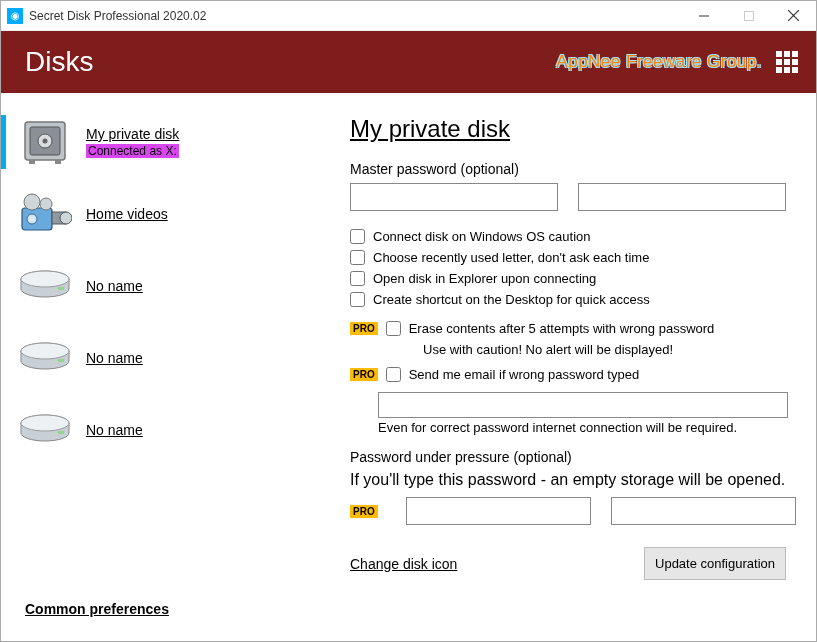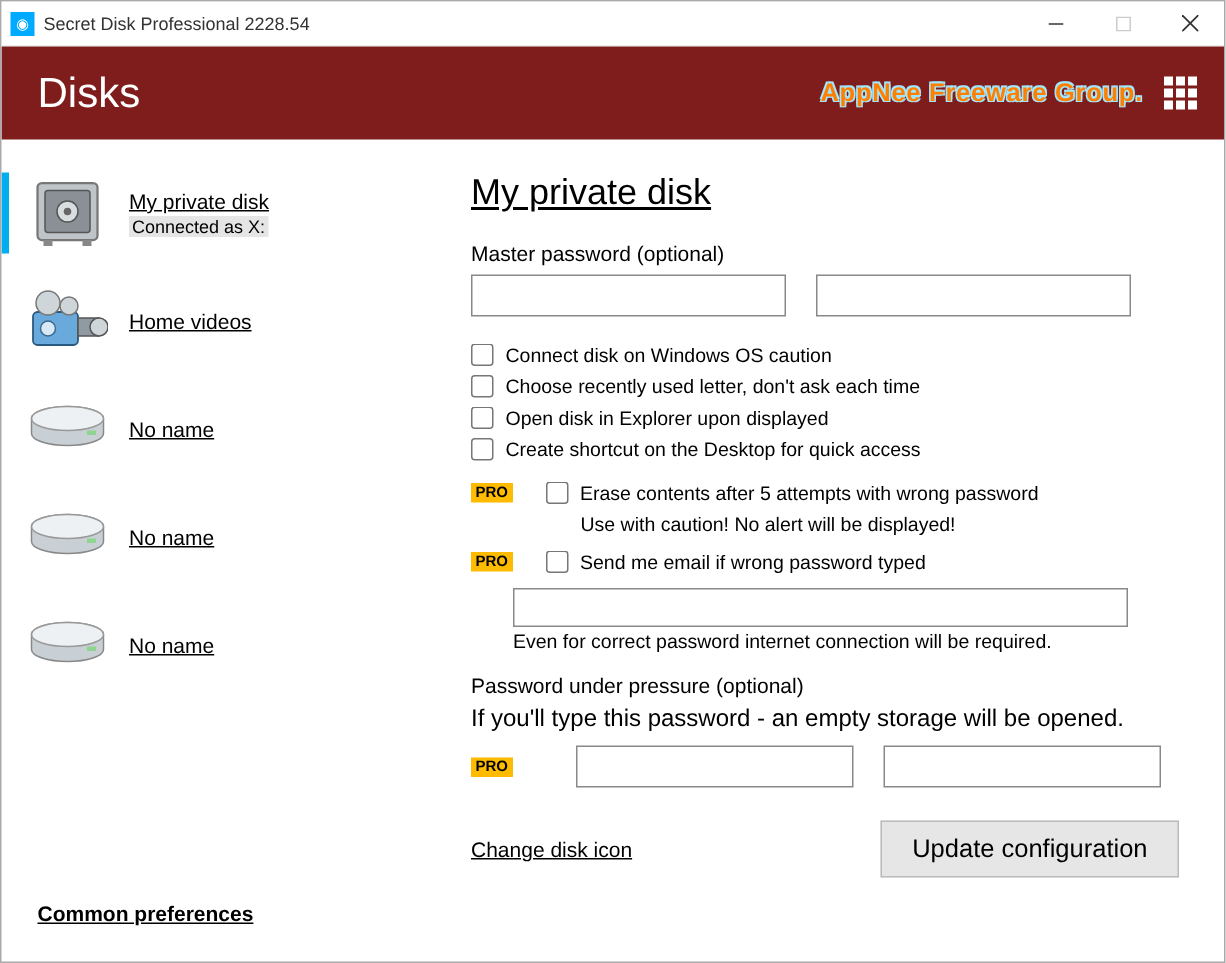--- a/index.html
+++ b/index.html
@@ -7,61 +7,61 @@
   
   .titlebar { height: 30px; background: #fff; display: flex; align-items: center; padding: 0 0 0 6px; border-bottom: 1px solid #eee; }
   .titlebar .app-icon { width: 16px; height: 16px; background: #00aaff; display: inline-flex; align-items: center; justify-content: center; color: #fff; font-size: 10px; margin-right: 6px; }
   .titlebar .title { font-size: 12px; color: #333; flex: 1; }
   .titlebar .win-btns { display: flex; }
   .titlebar .win-btn { width: 45px; height: 30px; display: flex; align-items: center; justify-content: center; color: #555; font-size: 13px; }
   .titlebar .win-btn.disabled { color: #ccc; }
 
   .header { height: 62px; background: #7f1d1d; display: flex; align-items: center; padding: 0 18px 0 24px; color: #fff; }
   .header .disks-label { font-size: 28px; font-weight: 300; flex: 1; }
-  .brand { color: #ff8000; font-weight: bold; font-size: 17px; text-shadow: -1px -1px 0 #a1e7ff, 1px -1px 0 #a1e7ff, -1px 1px 0 #a1e7ff, 1px 1px 0 #a1e7ff; letter-spacing: 0.5px; margin-right: 14px; text-align: center; }
+  .brand { color: #ff8000; font-weight: normal; font-size: 17px; text-shadow: -1px -1px 0 #a1e7ff, 1px -1px 0 #a1e7ff, -1px 1px 0 #a1e7ff, 1px 1px 0 #a1e7ff; letter-spacing: 0.5px; margin-right: 14px; text-align: center; }
   .grid-icon { width: 22px; height: 22px; display: grid; grid-template-columns: repeat(3,1fr); grid-template-rows: repeat(3,1fr); gap: 2px; }
   .grid-icon span { background: #fff; }
 
-  .content { display: flex; height: calc(100% - 92px); }
+  .content { display: flex; height: calc(100% - 92px); gap: 36px; }
   .sidebar { width: 295px; padding: 18px 0 10px 0; position: relative; display: flex; flex-direction: column; }
   .sidebar-list { flex: 1; }
   .disk-item { display: flex; align-items: center; padding: 8px 10px 8px 15px; position: relative; margin-bottom: 10px; }
   .disk-item.selected::before { content:""; position:absolute; left:0; top:4px; bottom:4px; width:5px; background:#00aeef; }
   .disk-icon { width: 58px; height: 46px; margin-right: 12px; display:flex; align-items:center; justify-content:center; }
   .disk-text { display: flex; flex-direction: column; }
   .disk-name { text-decoration: underline; color: #000; font-size: 14px; cursor: pointer; }
-  .disk-status { background: #e5e5e5; font-size: 12px; padding: 0 2px; margin-top: 2px; }
+  .disk-status { background: #d946ef; font-size: 12px; padding: 0 2px; margin-top: 2px; }
   .common-prefs { font-weight: bold; text-decoration: underline; font-size: 14px; margin: 0 0 14px 24px; cursor: pointer; }
 
   .main { flex: 1; padding: 22px 30px 14px 18px; overflow:auto; }
   .main h1 { font-size: 24px; text-decoration: underline; font-weight: 400; margin-bottom: 18px; }
   .section-label { font-weight: normal; font-size: 14px; margin-bottom: 6px; }
   .pw-row { display: flex; gap: 20px; margin-bottom: 18px; }
   .pw-row input { width: 210px; height: 28px; border: 1px solid #888; padding: 2px 6px; font-size: 13px; }
   .check-row { display: flex; align-items: center; margin-bottom: 6px; font-size: 13px; }
   .check-row input[type=checkbox] { width: 15px; height: 15px; margin-right: 8px; }
-  .pro-badge { background: #ffbb00; color: #000; font-size: 10px; font-weight: bold; padding: 1px 3px; margin-right: 22px; }
+  .pro-badge { background: #ffbb00; color: #000; font-size: 10px; font-weight: bold; padding: 1px 3px; margin-right: 8px; }
   .hint { font-size: 13px; color: #000; margin-left: 73px; margin-bottom: 10px; }
   .email-input { width: 410px; height: 26px; border: 1px solid #888; margin-left: 28px; margin-top:4px; margin-bottom:2px; padding:2px 6px; }
   .note { font-size: 13px; margin-left: 28px; margin-bottom: 14px; }
   .pup-desc { font-size: 16px; margin-bottom: 8px; }
   .pup-row { display:flex; align-items:center; gap: 20px; margin-bottom: 22px;}
   .pup-row input { width: 185px; height: 28px; border:1px solid #888; padding:2px 6px; }
   .bottom-row { display:flex; align-items:center; justify-content: space-between; }
   .change-icon { text-decoration: underline; font-size: 14px; cursor:pointer; }
-  .update-btn { background: #e6e6e6; border: 1px solid #bbb; padding: 8px 20px; font-size: 17px; cursor:pointer; }
+  .update-btn { background: #e6e6e6; border: 1px solid #bbb; padding: 8px 10px; font-size: 13px; cursor:pointer; }
 
   svg { display:block; }
 </style>
 </head>
 <body>
 
 <div class="titlebar">
   <span class="app-icon">◉</span>
-  <span class="title">Secret Disk Professional 2228.54</span>
+  <span class="title">Secret Disk Professional 2020.02</span>
   <div class="win-btns">
     <div class="win-btn">
       <svg width="10" height="10">
           <line x1="0" y1="5" x2="10" y2="5" stroke="#333" stroke-width="1"></line>
         </svg>
     </div>
     <div class="win-btn disabled">
       <svg width="10" height="10">
           <rect x="0.5" y="0.5" width="9" height="9" fill="none" stroke="#ccc" stroke-width="1"></rect>
         </svg>
@@ -187,21 +187,21 @@
     <div class="check-row">
       <input type="checkbox" style="">
       <span>Connect disk on Windows OS caution</span>
     </div>
     <div class="check-row">
       <input type="checkbox" style="">
       <span>Choose recently used letter, don't ask each time</span>
     </div>
     <div class="check-row">
       <input type="checkbox" style="">
-      <span>Open disk in Explorer upon displayed</span>
+      <span>Open disk in Explorer upon connecting</span>
     </div>
     <div class="check-row" style="margin-bottom:14px;">
       <input type="checkbox" style="">
       <span>Create shortcut on the Desktop for quick access</span>
     </div>
 
     <div class="check-row">
       <span class="pro-badge">PRO</span>
       <input type="checkbox" style="">
       <span>Erase contents after 5 attempts with wrong password</span>

